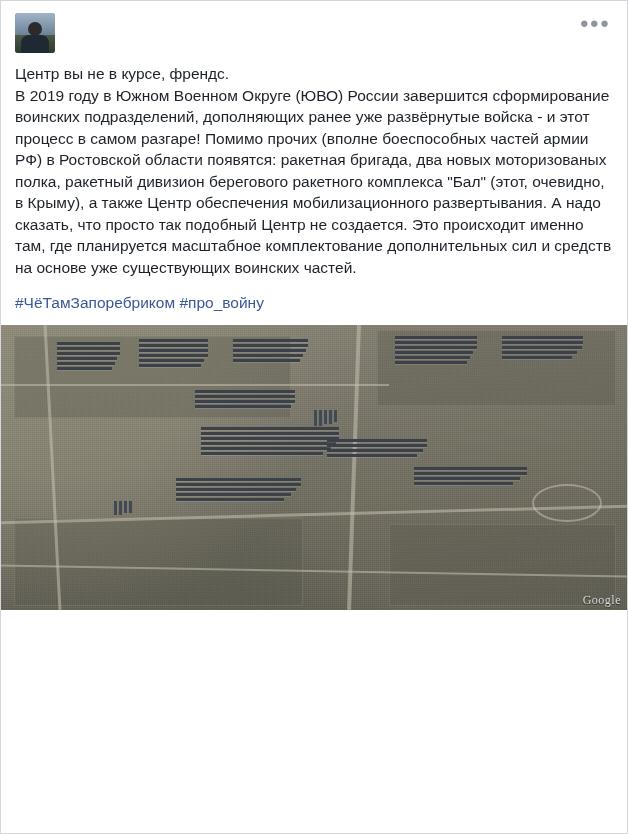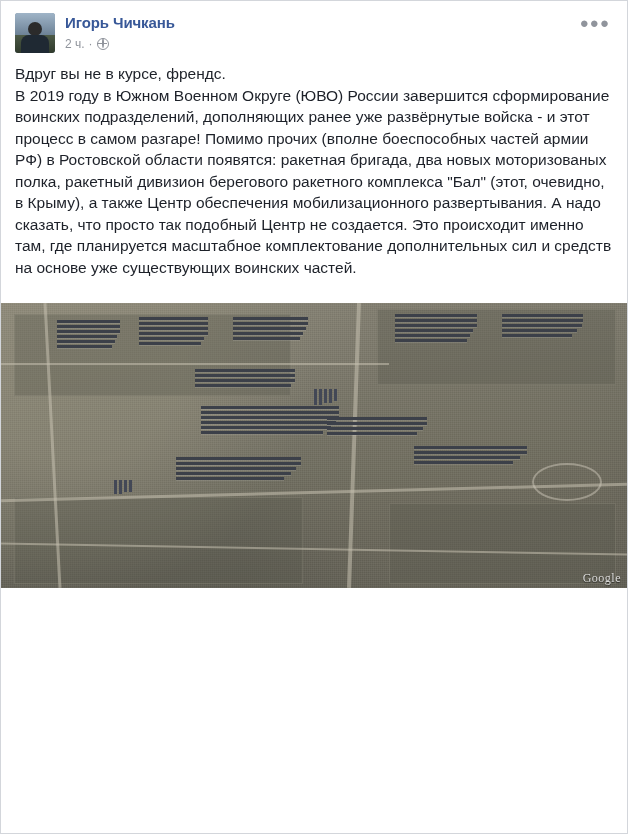--- a/index.html
+++ b/index.html
@@ -224,35 +224,28 @@
 
 <div class="page">
 
   <div class="post-header">
     <div class="avatar">
       <div class="sky"></div>
       <div class="ground"></div>
       <div class="head"></div>
       <div class="body"></div>
     </div>
-    <div class="header-text">
-      <div class="author-name">Игорь Чичкань</div>
-      <div class="meta-row">
-        <span class="timestamp">2 ч.</span>
-        <span class="dot-sep">·</span>
-        <span class="globe-icon"></span>
-      </div>
-    </div>
     <div class="more-btn">●●●</div>
   </div>
 
   <div class="post-body">
-    <p>Вдруг вы не в курсе, френдс.</p>
+    <p>Центр вы не в курсе, френдс.</p>
     <p>В 2019 году в Южном Военном Округе (ЮВО) России завершится сформирование воинских подразделений, дополняющих ранее уже развёрнутые войска - и этот процесс в самом разгаре! Помимо прочих (вполне боеспособных частей армии РФ) в Ростовской области появятся: ракетная бригада, два новых моторизованых полка, ракетный дивизион берегового ракетного комплекса "Бал" (этот, очевидно, в Крыму), а также Центр обеспечения мобилизационного развертывания. А надо сказать, что просто так подобный Центр не создается. Это происходит именно там, где планируется масштабное комплектование дополнительных сил и средств на основе уже существующих воинских частей.</p>
     <div class="para-gap"></div>
+    <p class="hashtags">#ЧёТамЗапоребриком #про_войну</p>
   </div>
 
   <div class="photo">
     <div class="sat"></div>
     <div class="sat-noise"></div>
 
     <div class="field" style="left:2%; top:4%; width:44%; height:28%;"></div>
     <div class="field" style="left:60%; top:2%; width:38%; height:26%;"></div>
     <div class="field" style="left:2%; top:68%; width:46%; height:30%;"></div>
     <div class="field" style="left:62%; top:70%; width:36%; height:28%;"></div>

